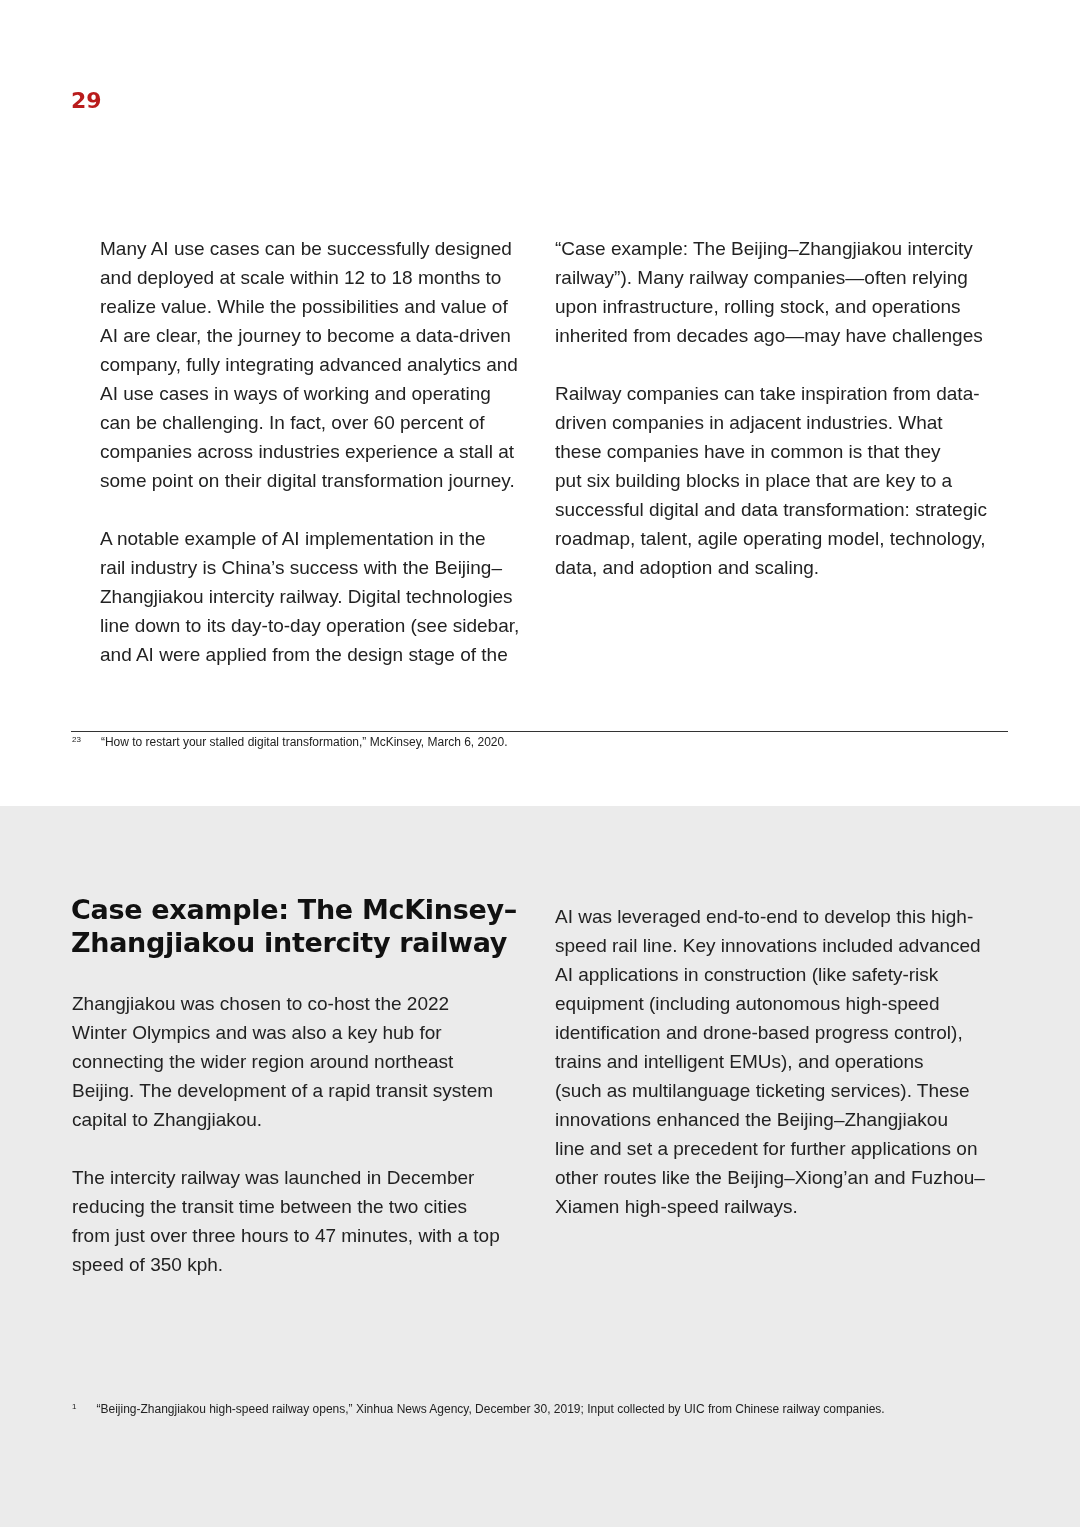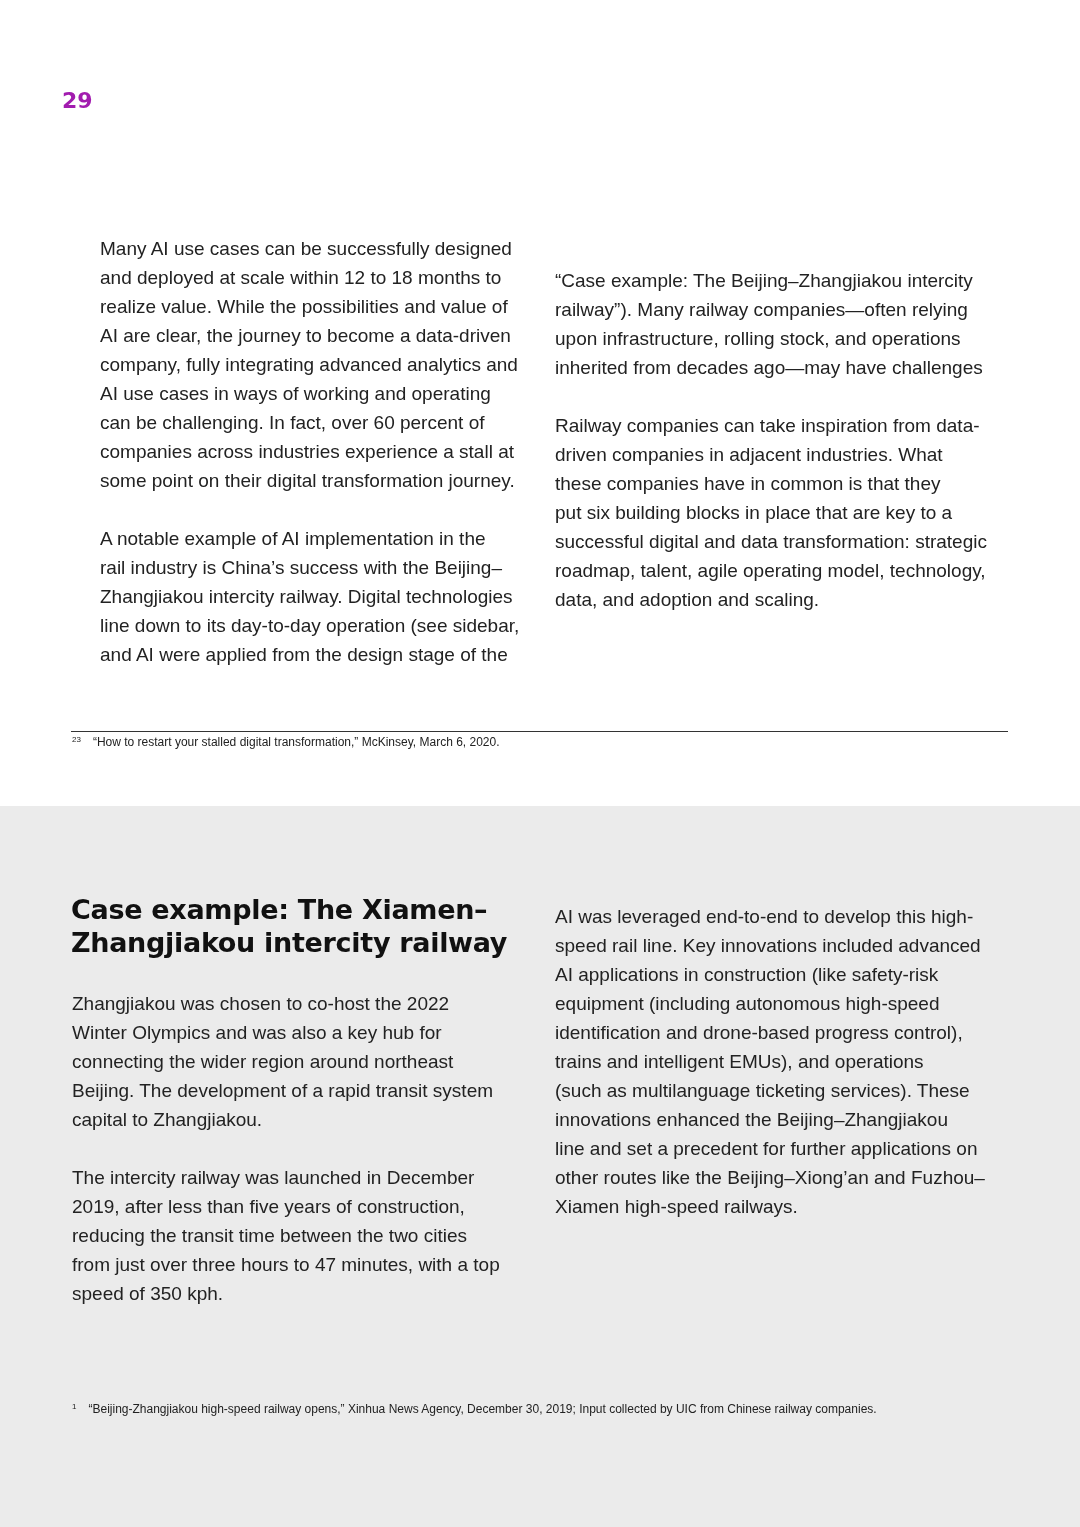--- a/index.html
+++ b/index.html
@@ -1,26 +1,26 @@
 <!DOCTYPE html>
 <html><head>
 <meta charset="utf-8">
 <style>
   html, body { margin:0; padding:0; }
   body { width:1080px; height:1527px; background:#ffffff; position:relative; overflow:hidden;
          font-family:"Liberation Sans", sans-serif; color:#1a1a1a; }
-  .page-num { position:absolute; left:62px; top:88px; font-family:"DejaVu Sans", sans-serif;
-              font-weight:bold; font-size:22px; color:#a21caf; }
+  .page-num { position:absolute; left:71px; top:88px; font-family:"DejaVu Sans", sans-serif;
+              font-weight:bold; font-size:22px; color:#b91c1c; }
   .col { position:absolute; width:460px; font-size:19px; line-height:29px; color:#222; }
   .col .line { display:block; white-space:nowrap; }
   .col .gap { display:block; height:29px; }
   sup { font-size:10px; vertical-align:top; position:relative; top:-2px; }
   .fn-rule { position:absolute; left:71px; top:731px; width:937px; height:1px; background:#333; }
   .footnote { position:absolute; left:72px; font-size:12px; color:#222; white-space:nowrap; }
-  .footnote .fn-mark { font-size:8px; vertical-align:top; margin-right:12px; }
+  .footnote .fn-mark { font-size:8px; vertical-align:top; margin-right:20px; }
   .panel { position:absolute; left:0; top:806px; width:1080px; height:721px; background:#ebebeb; }
   .case-title { position:absolute; left:71px; top:893px; font-family:"DejaVu Sans", sans-serif;
                 font-weight:bold; font-size:27px; line-height:33px; color:#111; letter-spacing:-0.3px; }
   .case-title .line { display:block; white-space:nowrap; }
 </style>
 </head>
 <body>
 
 <div class="page-num">29</div>
 
@@ -38,21 +38,21 @@
     </div>
     <span class="gap"></span>
     <div>
       <span class="line">A notable example of AI implementation in the</span>
       <span class="line">rail industry is China’s success with the Beijing–</span>
       <span class="line">Zhangjiakou intercity railway. Digital technologies</span>
       <span class="line">line down to its day-to-day operation (see sidebar,</span>
       <span class="line">and AI were applied from the design stage of the</span>
     </div>
   </div>
-<div class="col" id="intro-right" style="left:555px; top:234px;margin-top:32px;">
+<div class="col" id="intro-right" style="left:555px; top:234px;">
     <div>
       <span class="line">“Case example: The Beijing–Zhangjiakou intercity</span>
       <span class="line">railway”). Many railway companies—often relying</span>
       <span class="line">upon infrastructure, rolling stock, and operations</span>
       <span class="line">inherited from decades ago—may have challenges</span>
     </div>
     <span class="gap"></span>
     <div>
       <span class="line">Railway companies can take inspiration from data-</span>
       <span class="line">driven companies in adjacent industries. What</span>
@@ -65,36 +65,35 @@
   </div>
 
 <div class="fn-rule"></div>
 <div class="footnote" style="top:735px;">
   <span class="fn-mark">23</span><span>“How to restart your stalled digital transformation,” McKinsey, March 6, 2020.</span>
 </div>
 
 <div class="panel"></div>
 
 <div class="case-title">
-  <span class="line">Case example: The Xiamen–</span>
+  <span class="line">Case example: The McKinsey–</span>
   <span class="line">Zhangjiakou intercity railway</span>
 </div>
 
 <div class="col" id="case-left" style="left:72px; top:989px;">
     <div>
       <span class="line">Zhangjiakou was chosen to co-host the 2022</span>
       <span class="line">Winter Olympics and was also a key hub for</span>
       <span class="line">connecting the wider region around northeast</span>
       <span class="line">Beijing. The development of a rapid transit system</span>
       <span class="line">capital to Zhangjiakou.</span>
     </div>
     <span class="gap"></span>
     <div>
       <span class="line">The intercity railway was launched in December</span>
-      <span class="line">2019, after less than five years of construction,</span>
       <span class="line">reducing the transit time between the two cities</span>
       <span class="line">from just over three hours to 47 minutes, with a top</span>
       <span class="line">speed of 350 kph.</span>
     </div>
   </div>
 <div class="col" id="case-right" style="left:555px; top:902px;">
     <div>
       <span class="line">AI was leveraged end-to-end to develop this high-</span>
       <span class="line">speed rail line. Key innovations included advanced</span>
       <span class="line">AI applications in construction (like safety-risk</span>

